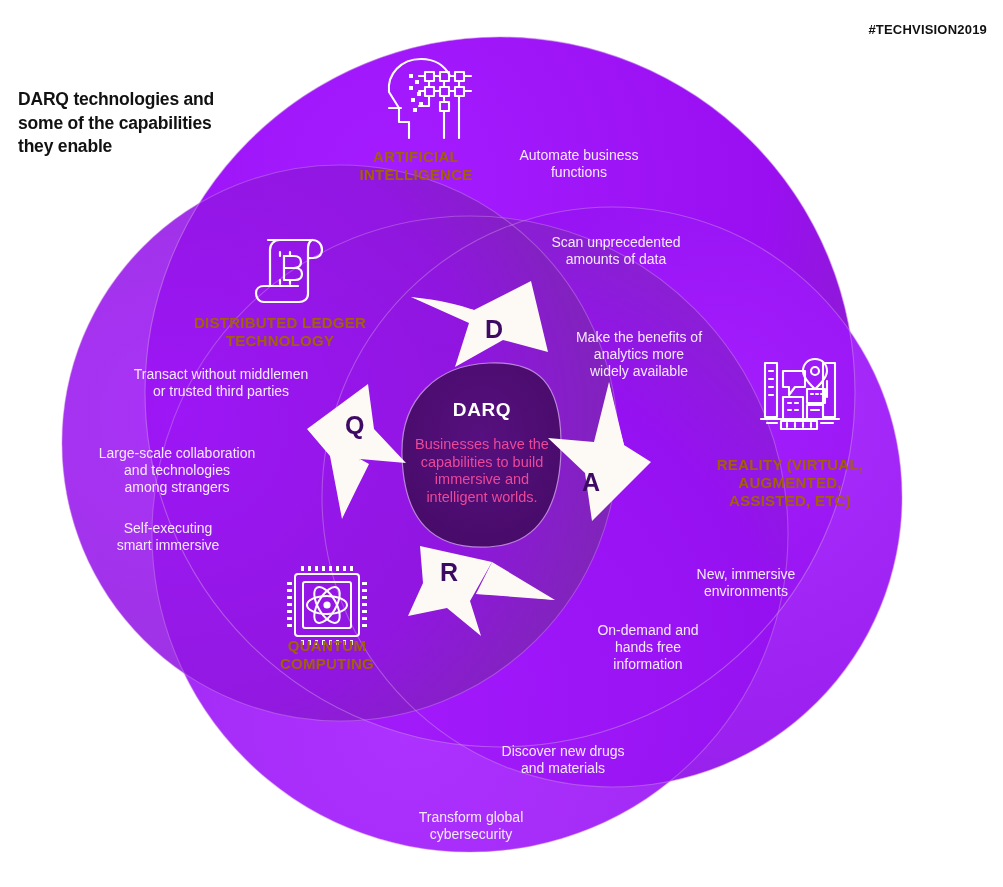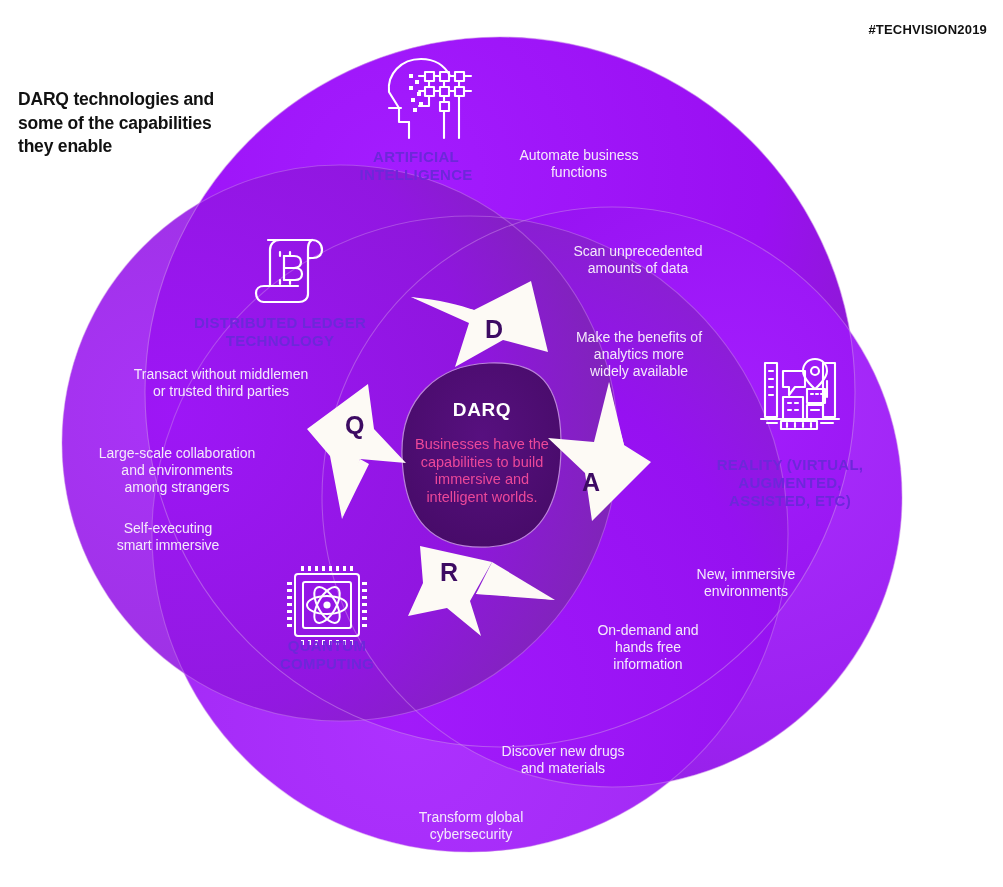--- a/index.html
+++ b/index.html
@@ -16,21 +16,21 @@
     font-size:13px;font-weight:bold;letter-spacing:.2px;color:#111111;
     font-family:"Liberation Sans", sans-serif;
   }
   .headline{
     position:absolute;left:18px;top:88px;width:230px;
     font-size:17.5px;line-height:1.35;font-weight:bold;color:#111111;
     letter-spacing:-.2px;
   }
 
   
-  .lbl{position:absolute;color:#6d28d9;text-align:center;}
+  .lbl{position:absolute;color:#a16207;text-align:center;}
   .sector-title{
     font-weight:bold;font-size:15px;line-height:1.2;letter-spacing:.25px;
     text-transform:uppercase;
   }
   .cap{
     font-size:14px;line-height:1.22;font-weight:normal;
     color:#f4e9fb;
   }
   .center-title{
     font-weight:bold;font-size:19px;letter-spacing:.6px;color:#ffffff;
@@ -302,41 +302,41 @@
   </div>
 
   <div class="lbl sector-title" style="left:316px;top:148px;width:200px;">
     <div>ARTIFICIAL</div>
     <div>INTELLIGENCE</div>
   </div>
   <div class="lbl cap" style="left:479px;top:147px;width:200px;">
     <div>Automate business</div>
     <div>functions</div>
   </div>
-  <div class="lbl cap" style="left:538px;top:234px;width:200px;margin-top:9px;">
+  <div class="lbl cap" style="left:516px;top:234px;width:200px;">
     <div>Scan unprecedented</div>
     <div>amounts of data</div>
   </div>
   <div class="lbl cap" style="left:539px;top:329px;width:200px;">
     <div>Make the benefits of</div>
     <div>analytics more</div>
     <div>widely available</div>
   </div>
 
   <div class="lbl sector-title" style="left:168px;top:314px;width:224px;">
     <div>DISTRIBUTED LEDGER</div>
     <div>TECHNOLOGY</div>
   </div>
   <div class="lbl cap" style="left:102px;top:366px;width:238px;">
     <div>Transact without middlemen</div>
     <div>or trusted third parties</div>
   </div>
   <div class="lbl cap" style="left:58px;top:429px;width:238px;margin-top:16px;">
     <div>Large-scale collaboration</div>
-    <div>and environments</div>
+    <div>and technologies</div>
     <div>among strangers</div>
   </div>
   <div class="lbl cap" style="left:60px;top:520px;width:216px;">
     <div>Self-executing</div>
     <div>smart immersive</div>
   </div>
 
   <div class="lbl sector-title" style="left:690px;top:456px;width:200px;">
     <div>REALITY (VIRTUAL,</div>
     <div>AUGMENTED,</div>

